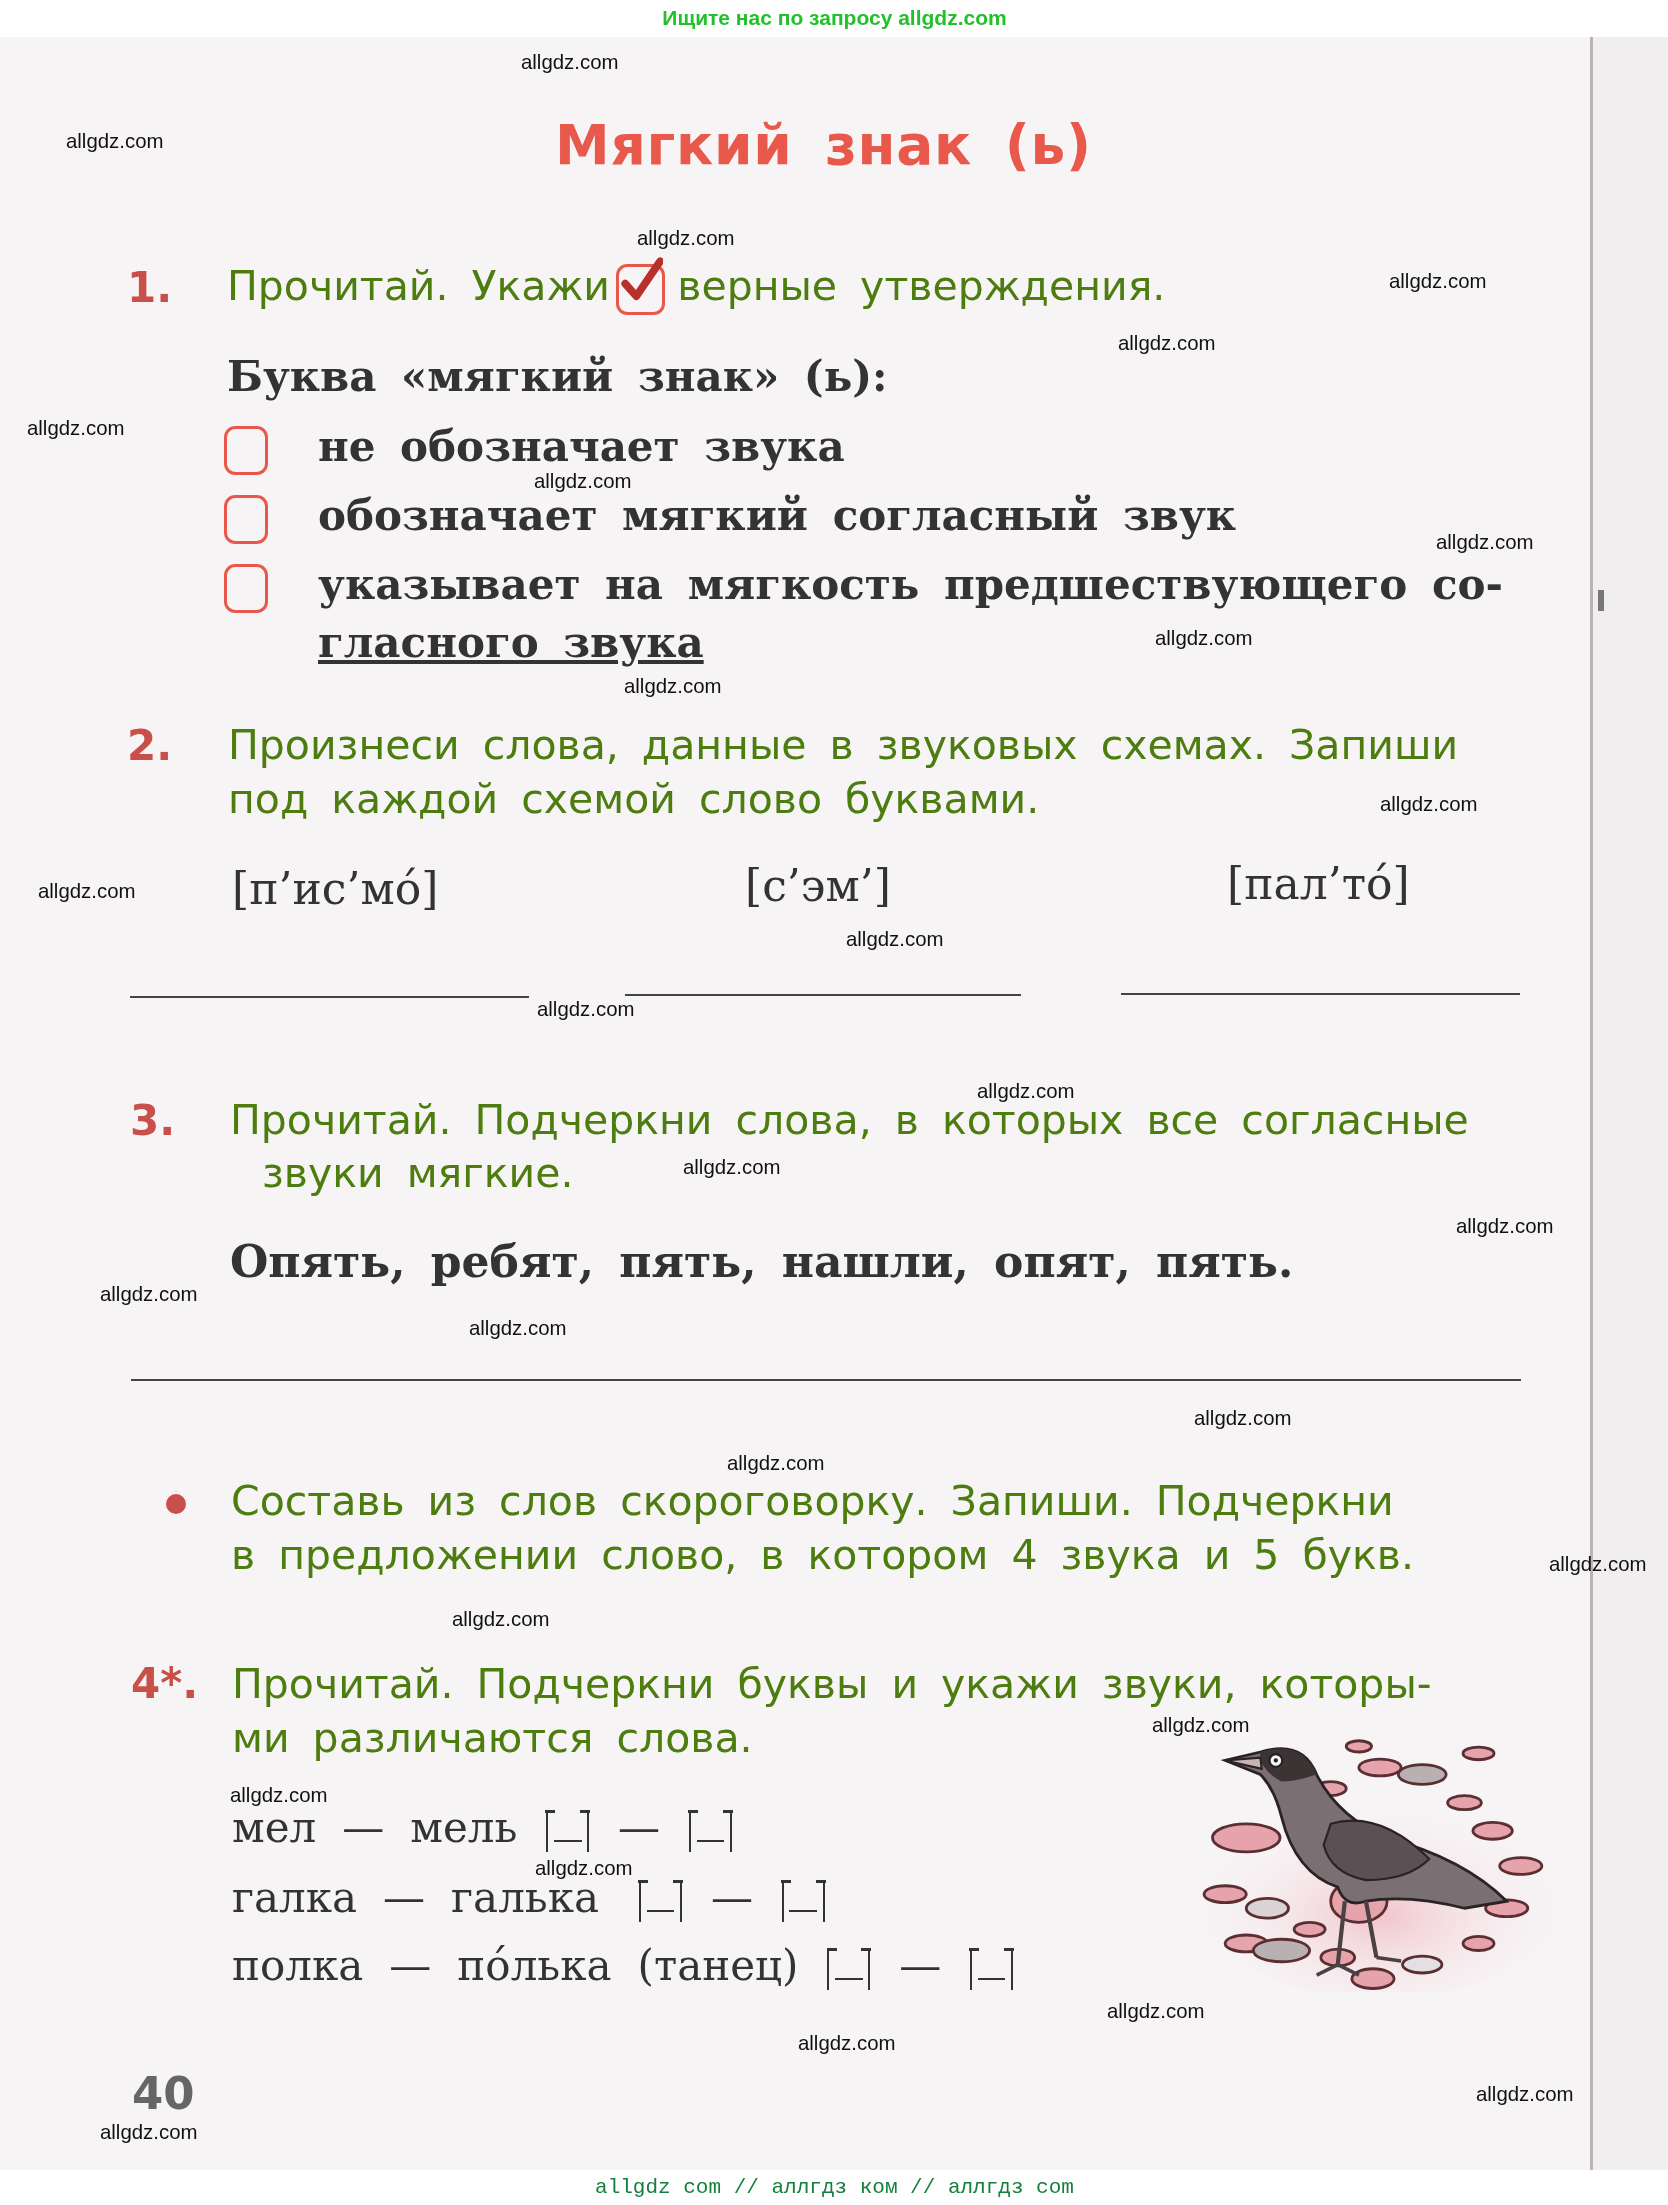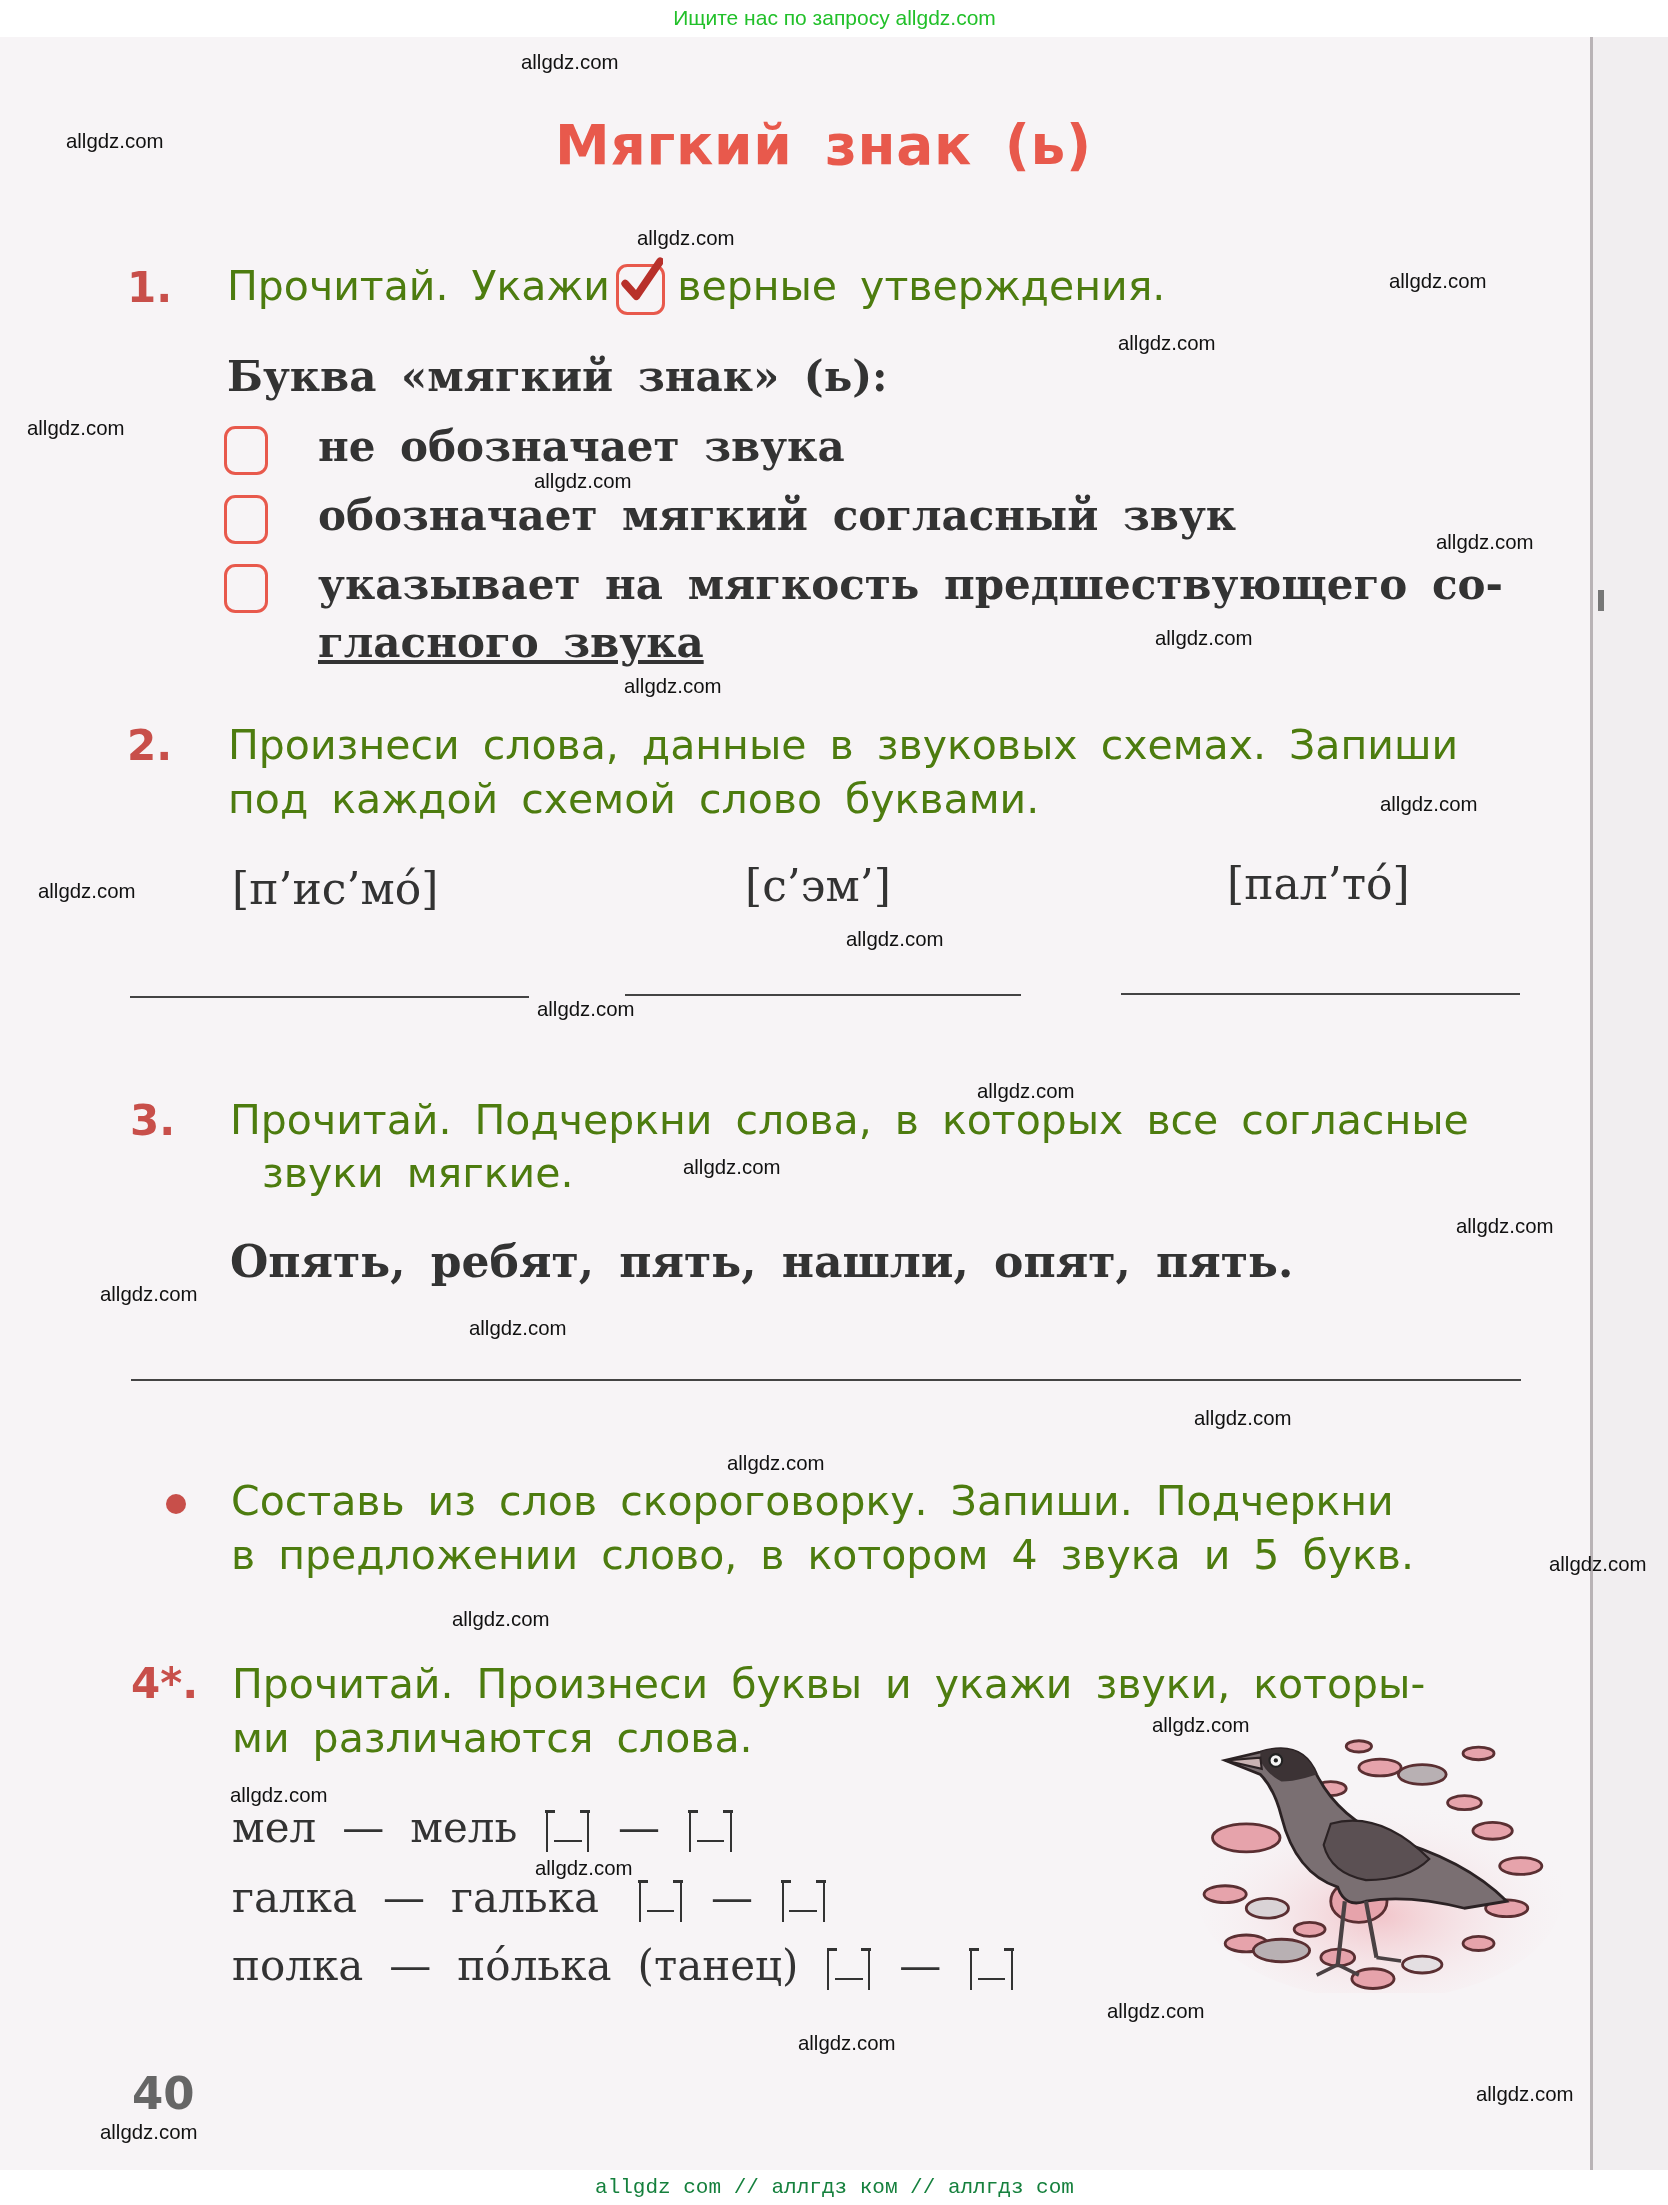--- a/index.html
+++ b/index.html
@@ -1,17 +1,17 @@
 <!DOCTYPE html>
 <html style="font-size:11.3px"><head>
 <meta charset="utf-8">
 <style>
   html,body{margin:0;padding:0;}
   body{width:1669px;height:2205px;position:relative;background:#fff;overflow:hidden;font-family:"DejaVu Sans",sans-serif;}
-  .top-strip{position:absolute;left:0;top:0;width:1669px;height:37px;background:#fff;text-align:center;}
+  .top-strip{position:absolute;left:0;top:0;width:1669px;height:37px;background:#fff;text-align:center;font-weight:bold;}
   .top-strip span{font-family:"Liberation Sans",sans-serif;font-size:21px;line-height:35px;color:#22c02a;}
   .page{position:absolute;left:0;top:37px;width:1669px;height:2133px;background:#f7f4f6;}
   .binding{position:absolute;left:1590px;top:37px;width:2.8px;height:2133px;background:#b9b3b6;}
   .binding-right{position:absolute;left:1593px;top:37px;width:76px;height:2133px;background:#f1eef0;}
   .binding-mark{position:absolute;left:1598px;top:590px;width:5.6px;height:21px;background:#777;}
   .bottom-strip{position:absolute;left:0;top:2170px;width:1669px;height:35px;background:#fff;text-align:center;}
   .bottom-strip span{font-family:Liberation Mono, monospace;font-size:21px;line-height:35px;color:#15803d;margin-top:31px;}
   .abs{position:absolute;white-space:nowrap;}
   .wm{position:absolute;font-family:"Liberation Sans",sans-serif;font-size:20.4px;color:#111;white-space:nowrap;}
   .title{font-family:"DejaVu Sans",sans-serif;font-weight:bold;font-size:55px;color:#e8594c;letter-spacing:0.7px;word-spacing:12.7px;}
@@ -76,21 +76,21 @@
 <div class="abs task" style="left:230px;top:1096px;">Прочитай.  Подчеркни  слова,  в  которых  все  согласные</div>
 <div class="abs task" style="left:230px;top:1149px;margin-left:32px;">звуки  мягкие.</div>
 <div class="abs serif-b" style="left:230px;top:1236px;font-size:44px;">Опять,  ребят,  пять,  нашли,  опят,  пять.</div>
 <div class="line" style="left:131px;top:1379px;width:1390px;"></div>
 
 <div class="bullet" style="left:166px;top:1494px;"></div>
 <div class="abs task" style="left:231px;top:1477px;">Составь  из  слов  скороговорку.  Запиши.  Подчеркни</div>
 <div class="abs task" style="left:231px;top:1531px;">в  предложении  слово,  в  котором  4  звука  и  5  букв.</div>
 
 <div class="abs num" style="left:131px;top:1659px;">4*.</div>
-<div class="abs task" style="left:232px;top:1660px;">Прочитай.  Произнеси  буквы  и  укажи  звуки,  которы-</div>
+<div class="abs task" style="left:232px;top:1660px;">Прочитай.  Подчеркни  буквы  и  укажи  звуки,  которы-</div>
 <div class="abs task" style="left:232px;top:1714px;">ми  различаются  слова.</div>
 
 <div class="abs serif" style="left:232px;top:1803px;">
   <span>мел — мель</span>
   <span class="bracket"></span>
   <span>—</span>
   <span class="bracket"></span>
 </div>
 <div class="abs serif" style="left:232px;top:1873px;">
   <span>галка — галька</span>

